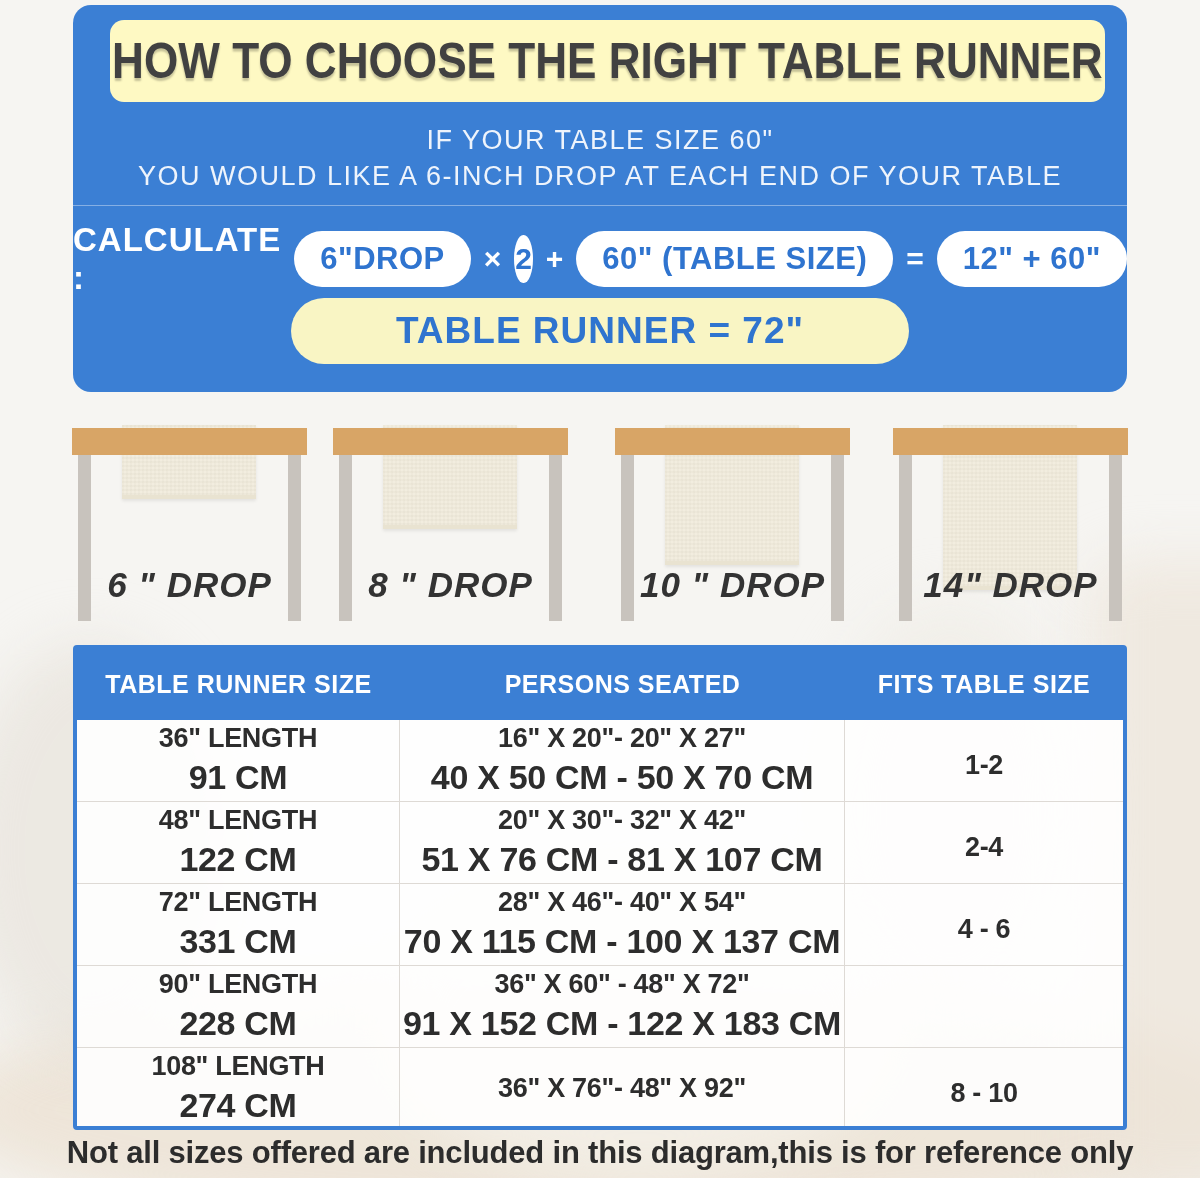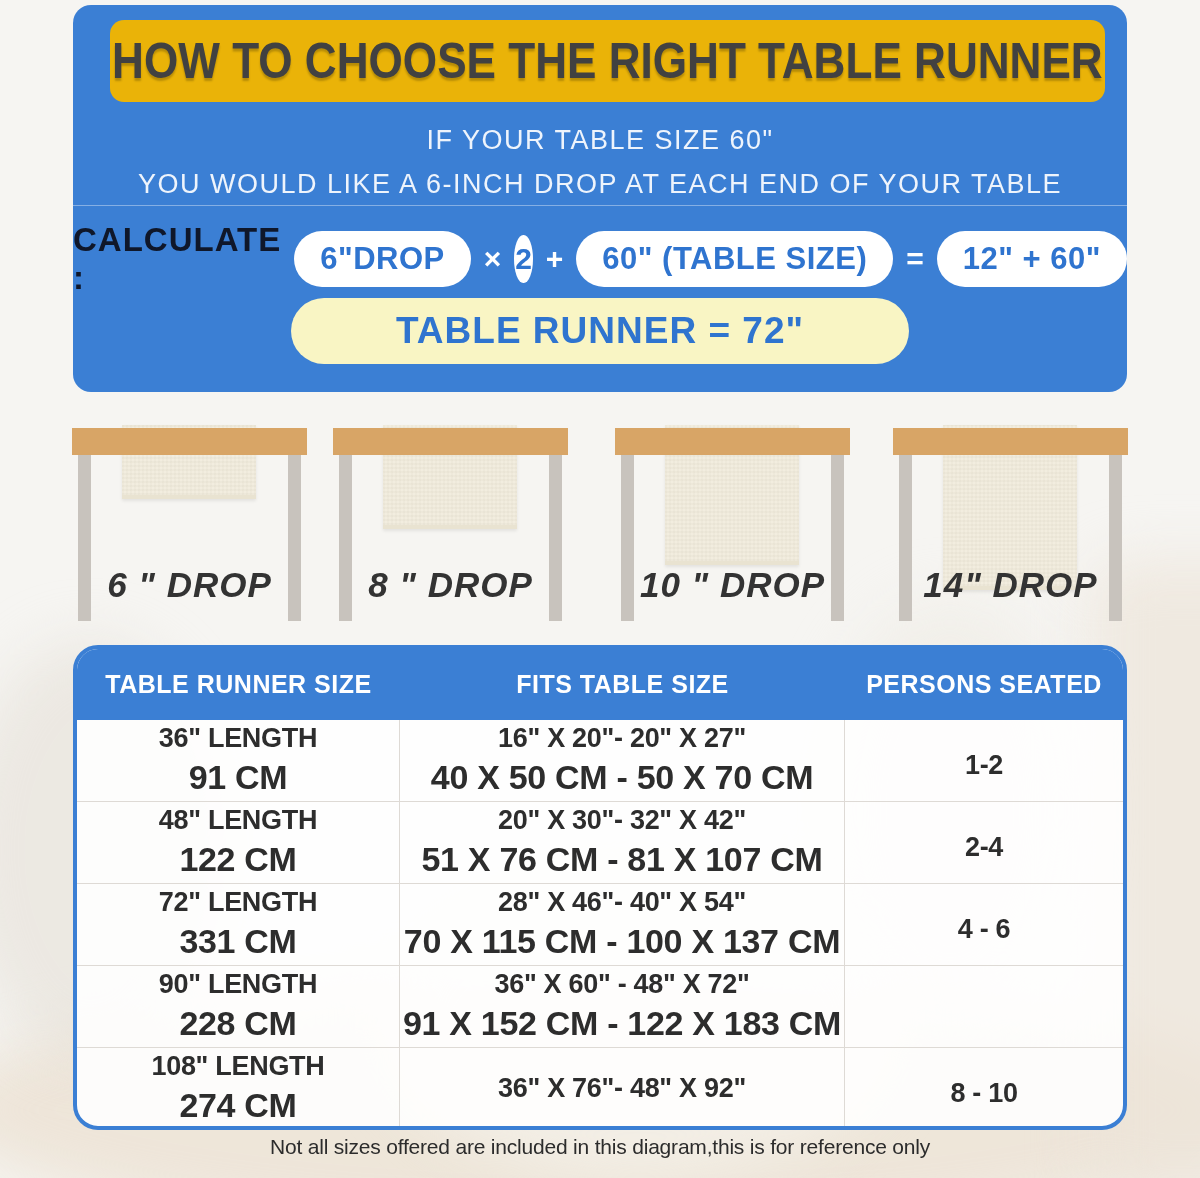--- a/index.html
+++ b/index.html
@@ -16,44 +16,44 @@
   .blob-center{left:380px;top:860px;width:520px;height:320px;background:rgba(244,240,233,0.8);}
   .blob-chair{left:820px;top:600px;width:260px;height:420px;background:rgba(240,236,229,0.7);}
 
   
   .top-panel{
     position:absolute;left:73px;top:5px;width:1054px;height:387px;
     background:#3b7fd4;border-radius:18px;
   }
   .title-box{
     position:absolute;left:22px;top:15px;right:22px;height:82px;
-    background:#eab308;border-radius:14px;
+    background:#fef9c3;border-radius:14px;
     display:flex;align-items:center;justify-content:center;margin-left:15px;
   }
   .title-text{
     font-size:45px;font-weight:bold;color:#414141;letter-spacing:0px;
     display:inline-block;transform:scale(0.98,1.12);
     text-shadow:0 3px 2px rgba(0,0,0,0.22);
     white-space:nowrap;
   }
   .subtitle{
     position:absolute;left:0;right:0;text-align:center;color:#eef4fc;
     font-size:27px;letter-spacing:1.5px;font-weight:400;white-space:nowrap;
   }
   .subtitle-1{top:120px;}
-  .subtitle-2{top:164px;}
+  .subtitle-2{top:156px;}
   .panel-divider{
     position:absolute;left:0;right:0;top:200px;height:1px;
     background:rgba(225,235,248,0.45);
   }
   .calc-row{
     position:absolute;left:0;right:0;top:226px;height:56px;
     display:flex;align-items:center;justify-content:center;gap:13px;
   }
-  .calc-label{color:#0f172a;font-size:33px;font-weight:bold;letter-spacing:1px;}
+  .calc-label{color:#ffffff;font-size:33px;font-weight:bold;letter-spacing:1px;}
   .calc-pill{
     background:#ffffff;color:#2f74cf;border-radius:28px;height:56px;
     display:flex;align-items:center;padding:0 26px;
     font-size:31px;font-weight:bold;letter-spacing:0.5px;white-space:nowrap;
   }
   .calc-op{color:#ffffff;font-size:30px;font-weight:bold;}
   .calc-circle{
     background:#ffffff;color:#2f74cf;width:48px;height:48px;border-radius:50%;
     display:flex;align-items:center;justify-content:center;
     font-size:30px;font-weight:bold;
@@ -86,21 +86,21 @@
   .runner-4{height:161px;}
   .drop-label{
     position:absolute;left:0;right:0;top:137px;text-align:center;
     font-size:35px;font-weight:bold;font-style:italic;color:#333333;
     letter-spacing:1px;white-space:nowrap;
   }
 
   
   .size-panel{
     position:absolute;left:73px;top:645px;width:1054px;height:485px;
-    border:4px solid #3b7fd4;border-radius:25px;
+    border:4px solid #3b7fd4;border-radius:4px;
     background:rgba(255,255,255,0.88);
     overflow:hidden;box-sizing:border-box;
   }
   .chart-header{
     height:71px;background:#3b7fd4;
     display:grid;grid-template-columns:323px 445px 1fr;align-items:center;
   }
   .chart-header .th{
     text-align:center;color:#ffffff;font-size:25px;font-weight:bold;letter-spacing:0.5px;
   }
@@ -113,21 +113,21 @@
     display:flex;flex-direction:column;align-items:center;justify-content:center;
     color:#2d2d2d;font-weight:bold;letter-spacing:-0.3px;line-height:1.25;
   }
   .td-divider{border-right:1px solid #dedad5;}
   .cell-line1{font-size:27px;}
   .cell-line2{font-size:34px;}
   .persons{font-size:27px;margin-top:10px;}
 
   .footnote{
     position:absolute;left:0;right:0;top:1135px;text-align:center;
-    font-size:21px;font-weight:normal;color:#2c2c2c;letter-spacing:-0.2px;
+    font-size:31px;font-weight:bold;color:#2c2c2c;letter-spacing:-0.2px;
   }
 </style>
 </head>
 <body>
 
 <div class="bg-blob blob-warm-bottom"></div>
 <div class="bg-blob blob-right"></div>
 <div class="bg-blob blob-left-mid"></div>
 <div class="bg-blob blob-chair"></div>
 <div class="bg-blob blob-center"></div>
@@ -179,22 +179,22 @@
   <div class="runner runner-4"></div>
   <div class="tabletop"></div>
   <div class="leg leg-left"></div>
   <div class="leg leg-right"></div>
   <div class="drop-label">14" DROP</div>
 </div>
 
 <div class="size-panel">
   <div class="chart-header">
     <div class="th">TABLE RUNNER SIZE</div>
+    <div class="th">PERSONS SEATED</div>
     <div class="th">FITS TABLE SIZE</div>
-    <div class="th">PERSONS SEATED</div>
   </div>
   <div class="chart-body">
 
     <div class="tr">
       <div class="td td-divider">
         <span class="cell-line1">36" LENGTH</span>
         <span class="cell-line2">91 CM</span>
       </div>
       <div class="td td-divider">
         <span class="cell-line1">16" X 20"- 20" X 27"</span>

